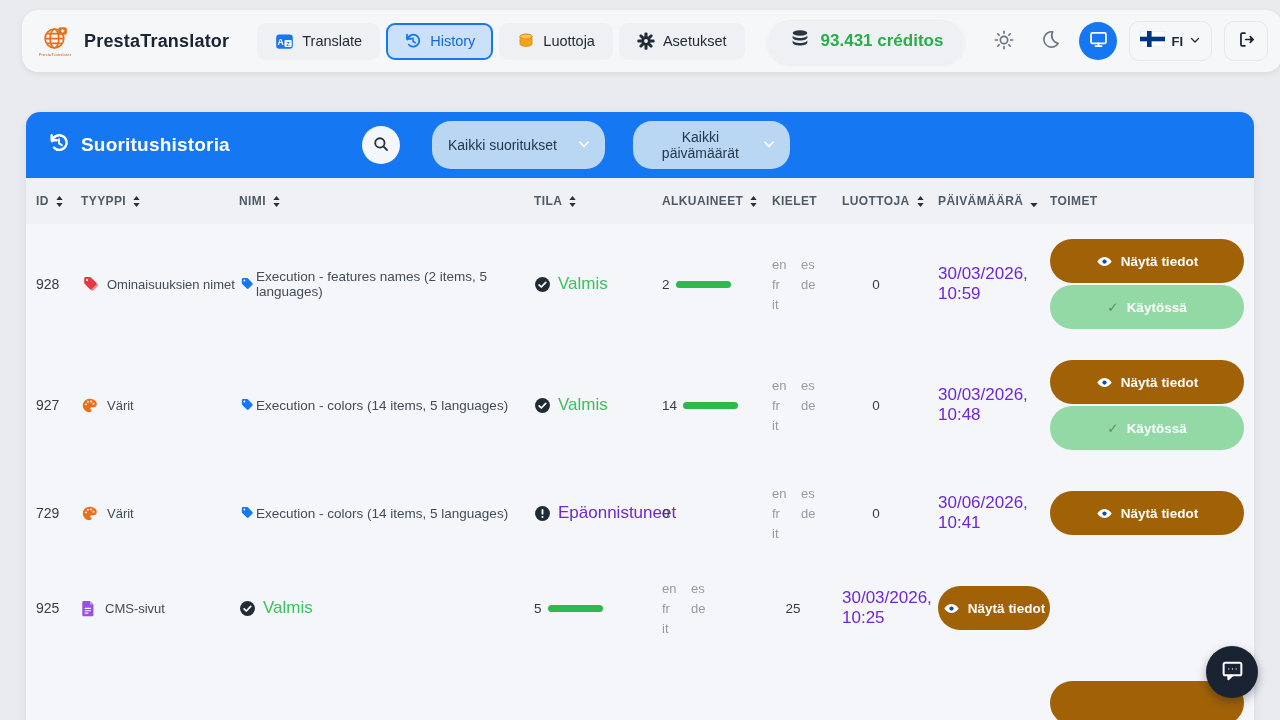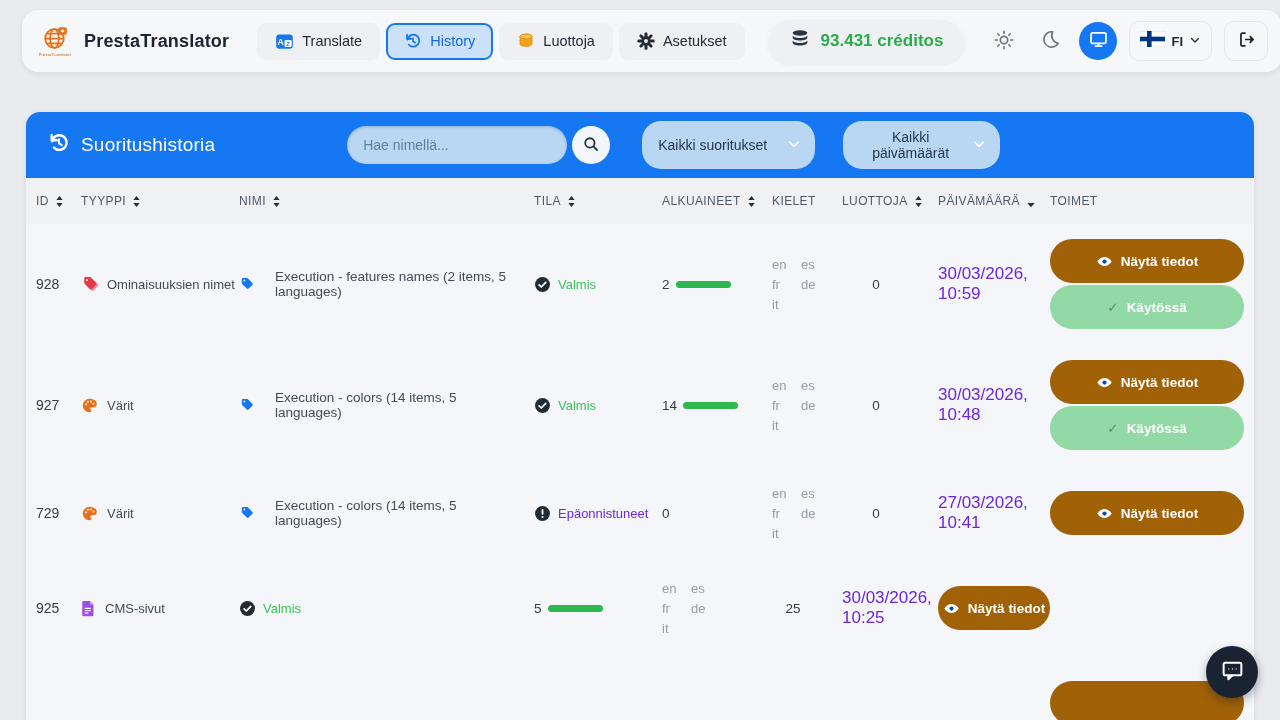--- a/index.html
+++ b/index.html
@@ -51,21 +51,21 @@
   .card {
     position:absolute; left:26px; top:112px; width:1228px; height:700px;
     background:#f5f6f9; border-radius:14px;
     box-shadow:0 2px 8px rgba(20,30,50,.08); overflow:hidden;
   }
   .panel-header {
     height:66px; background:#1677f2; display:flex; align-items:center;
     padding:0 22px; gap:14px;
   }
   .panel-title { display:flex; align-items:center; gap:11px; color:#fff;
-    font-size:19px; font-weight:normal; letter-spacing:.2px; }
+    font-size:19px; font-weight:bold; letter-spacing:.2px; }
   .search-wrap { margin-left:118px; display:flex; align-items:center; gap:5px; }
   .search-input {
     width:220px; height:38px; border:none; outline:none; border-radius:19px;
     background:#b9d7f3; padding:0 16px; font-size:14px; color:#3c5a78;
     font-family:inherit; box-shadow:inset 0 1px 3px rgba(20,60,120,.25);
   }
   .search-input::placeholder { color:#5d7purple9c; color:#60809f; }
   .search-btn {
     width:38px; height:38px; border-radius:50%; background:#f3f7fc; border:none;
     display:flex; align-items:center; justify-content:center; cursor:pointer;
@@ -79,28 +79,28 @@
   }
   .filter-pill.w1 { width:173px; } .filter-pill.w2 { width:174px; } .filter-pill.w3 { width:157px; }
 
   
   .thead, .trow {
     display:grid;
     grid-template-columns:45px 158px 295px 128px 110px 70px 96px 112px 194px;
     align-items:center; padding:0 10px;
   }
   .thead { height:46px; background:#eff1f4; }
-  .hcell { display:flex; align-items:center; gap:6px; font-size:12px; font-weight:400;
+  .hcell { display:flex; align-items:center; gap:6px; font-size:12px; font-weight:700;
     color:#4f5a67; letter-spacing:.4px; }
   .trow { min-height:95px; padding-top:15px; padding-bottom:16px; background:transparent; }
   .cell { font-size:13px; color:#424c57; }
   .cell.id { font-size:14px; color:#343d47; }
   .cell.type { display:flex; align-items:center; gap:9px; }
-  .cell.name { display:flex; align-items:center; gap:21px; font-size:13.5px; padding-right:10px; }
-  .cell.status { display:flex; align-items:center; gap:7px; font-size:13px; font-weight:500; }
+  .cell.name { display:flex; align-items:center; gap:2px; font-size:13.5px; padding-right:10px; }
+  .cell.status { display:flex; align-items:center; gap:7px; font-size:17px; font-weight:500; }
   .cell.status.success .st-label { color:#3bc25f; }
   .cell.status.error .st-label { color:#6d28d9; }
   .cell.items { display:flex; align-items:center; gap:6px; font-size:13.5px; color:#343d47; }
   .bar { width:55px; height:7px; border-radius:4px; background:#2eb84e; display:inline-block; }
   .cell.langs { display:grid; grid-template-columns:16px 16px; gap:5px 13px;
     font-size:13px; color:#949ca6; }
   .cell.credits { text-align:center; font-size:13.5px; color:#343d47; padding-right:28px; }
   .cell.date { font-size:17px; color:#6d28d9; }
   .cell.actions { display:flex; flex-direction:column; gap:2px; }
   .btn {
@@ -260,21 +260,20 @@
       <span>
         <svg width="22" height="22" viewBox="0 0 24 24" fill="none" stroke="#fff" stroke-width="2.6" stroke-linecap="round" stroke-linejoin="round">
           <path d="M4.5 10a8 8 0 1 1 2 7"></path>
           <path d="M4 3.5V9h5.5"></path>
           <path d="M12 8v4.5l3 1.8" stroke-width="2.2"></path>
         </svg>
       </span>
       <span>Suoritushistoria</span>
     </div>
     <div class="search-wrap">
-      <input class="search-input" type="text" placeholder="Hae nimellä..." style="">
       <button class="search-btn">
         <span>
           <svg width="18" height="18" viewBox="0 0 24 24" fill="none" stroke="#25303c" stroke-width="2.4" stroke-linecap="round">
             <circle cx="10.5" cy="10.5" r="6.2"></circle>
             <path d="M15.2 15.2L20 20"></path>
           </svg>
         </span>
       </button>
     </div>
     <div class="filters">
@@ -526,21 +525,21 @@
 
     </div>
     <div class="cell langs">
           <span>en</span>
           <span>es</span>
           <span>fr</span>
           <span>de</span>
           <span>it</span>
         </div>
     <div class="cell credits">0</div>
-    <div class="cell date">27/03/2026, 10:41</div>
+    <div class="cell date">30/06/2026, 10:41</div>
     <div class="cell actions">
           <button class="btn btn-view">
             <span style="display: flex;">
               <svg width="17" height="17" viewBox="0 0 24 24">
                 <path d="M2 12s3.6-6.2 10-6.2S22 12 22 12s-3.6 6.2-10 6.2S2 12 2 12z" fill="#fff"></path>
                 <circle cx="12" cy="12" r="3" fill="#0b4fb3"></circle>
               </svg>
             </span>
             <span>Näytä tiedot</span>
           </button>

